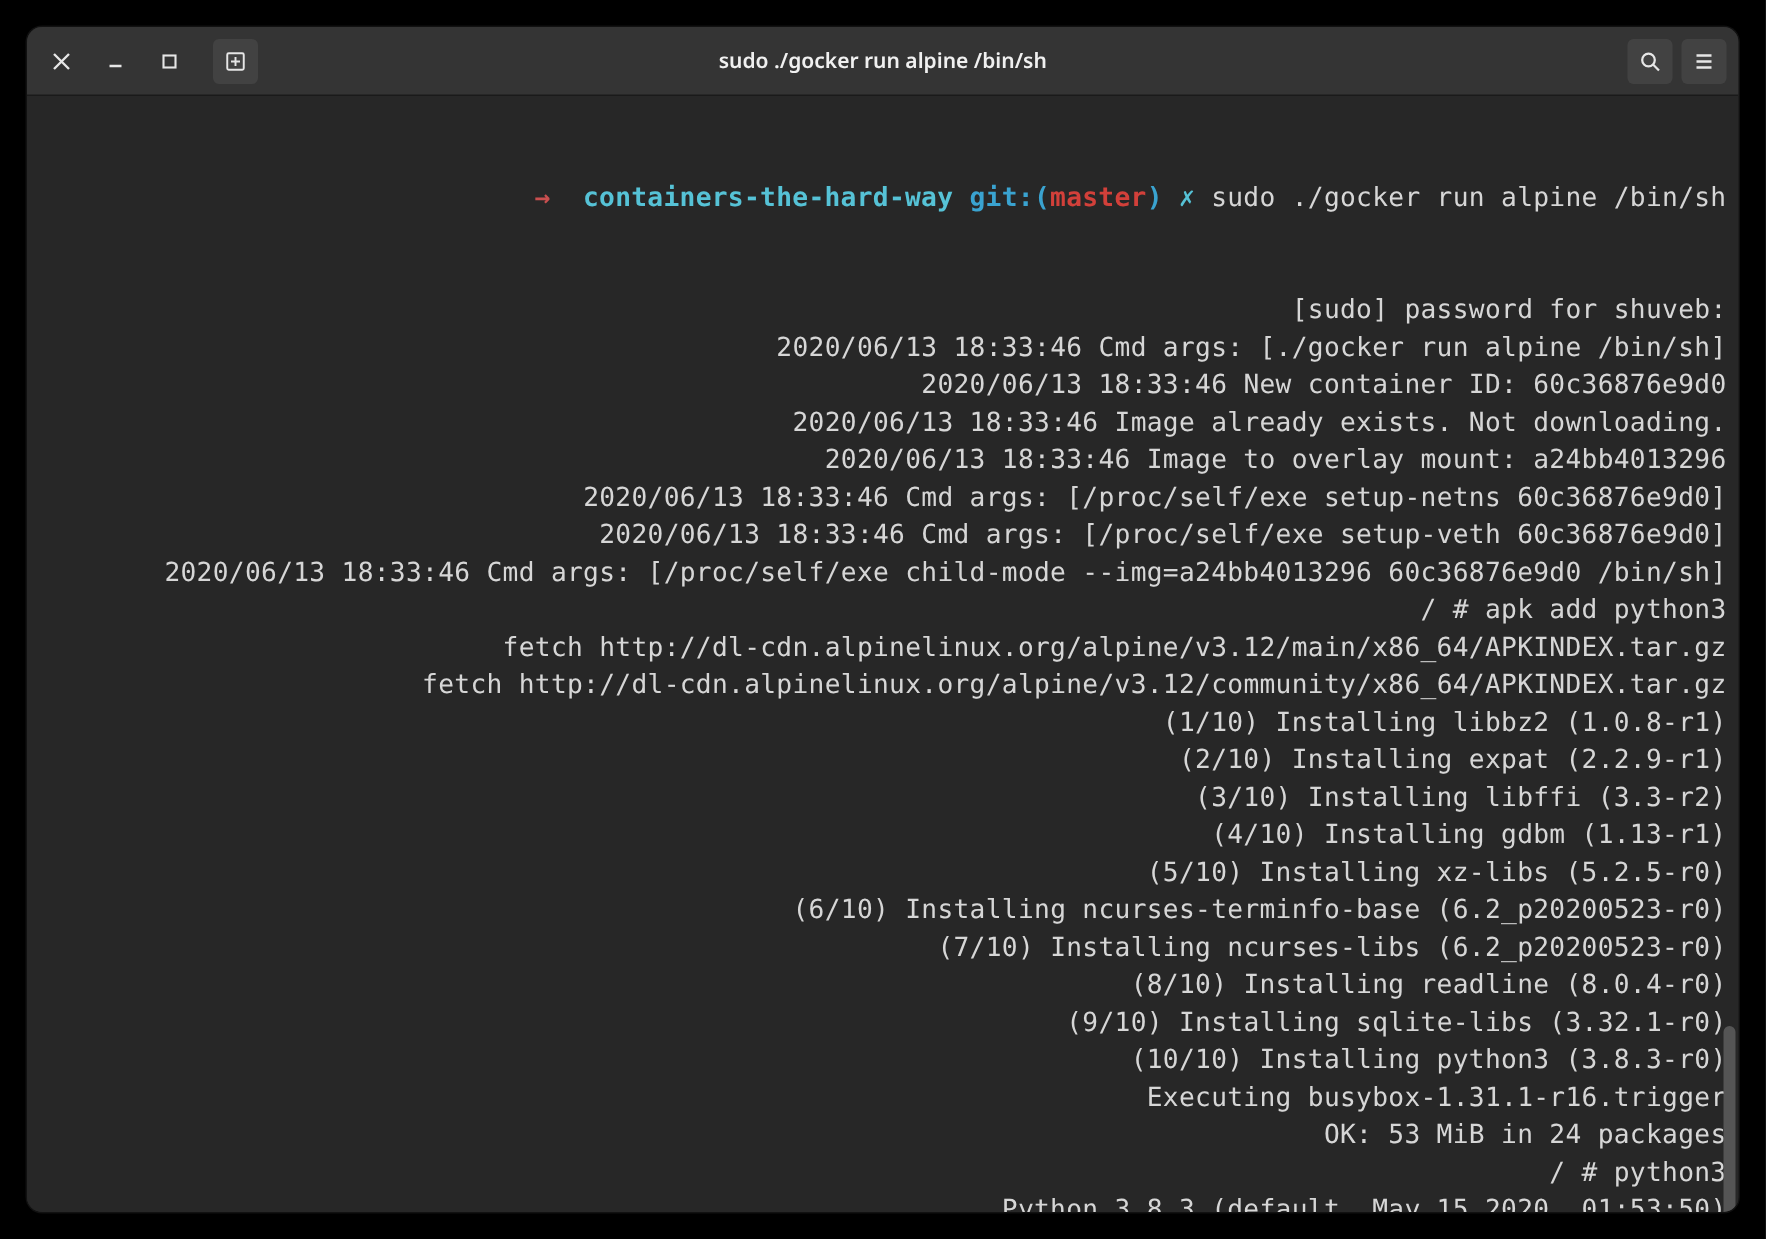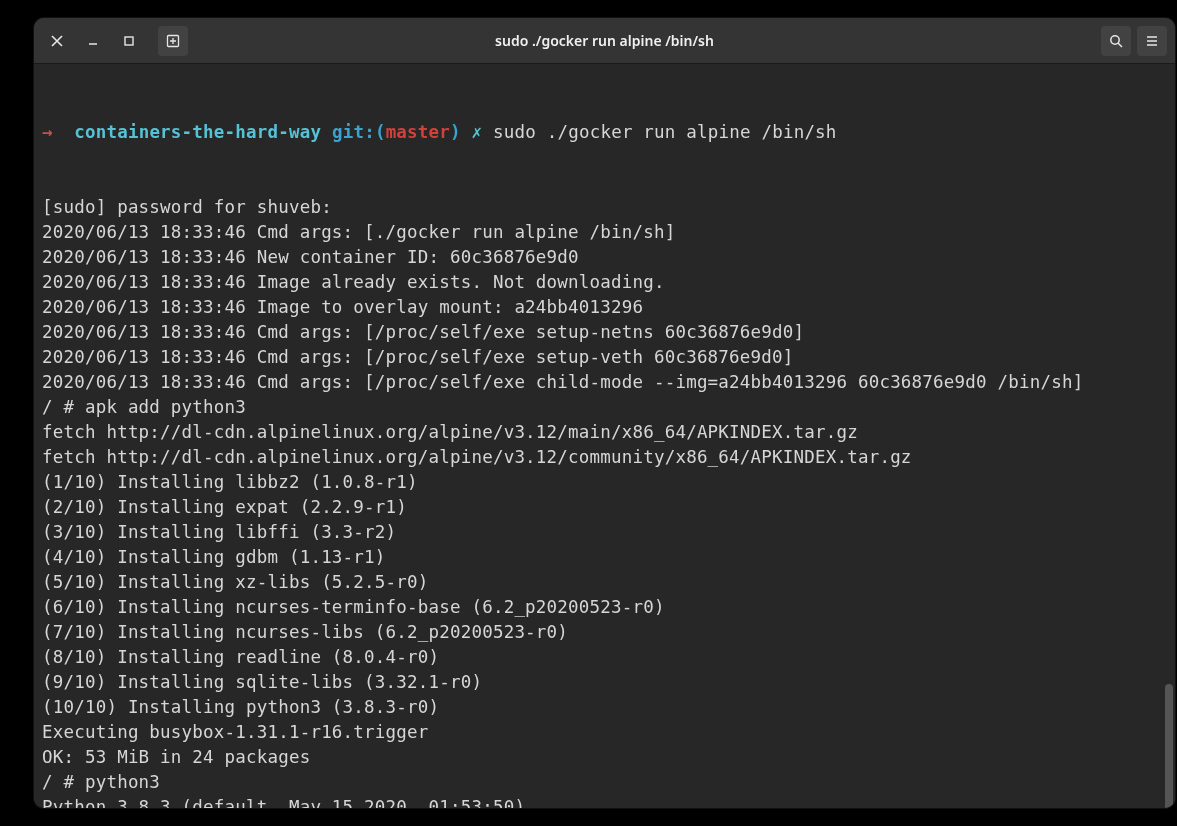--- a/index.html
+++ b/index.html
@@ -13,21 +13,20 @@
   }
   .window {
     width: 100%;
     height: 100%;
     background: #2a2a2a;
     border-radius: 10px;
     overflow: hidden;
     display: flex;
     flex-direction: column;
     box-shadow: 0 0 0 1px #111;
-    margin-left: 16px;
   }
   .titlebar {
     height: 46px;
     background: #343434;
     display: flex;
     align-items: center;
     padding: 0 8px;
     gap: 6px;
     position: relative;
     border-bottom: 1px solid #1a1a1a;
@@ -71,21 +70,21 @@
     background: #272727;
     padding: 6px 8px 0 8px;
     font-size: 17.5px;
     line-height: 25px;
     color: #d6d6d6;
     white-space: pre;
     overflow: hidden;
     position: relative;
     letter-spacing: 0.2px;
   }
-  .line { white-space: pre; }
+  .line { white-space: pre; text-align: right; }
   .arrow { color: #c94f4f; font-weight: bold; }
   .dir { color: #56c2d6; font-weight: bold; }
   .gitlabel { color: #3aa3d0; font-weight: bold; }
   .paren { color: #3aa3d0; font-weight: bold; }
   .branch { color: #d2403a; font-weight: bold; }
   .sym { color: #56c2d6; font-weight: bold; }
   .cmd { color: #d6d6d6; }
   .scrollbar {
     position: absolute;
     right: 2px;

